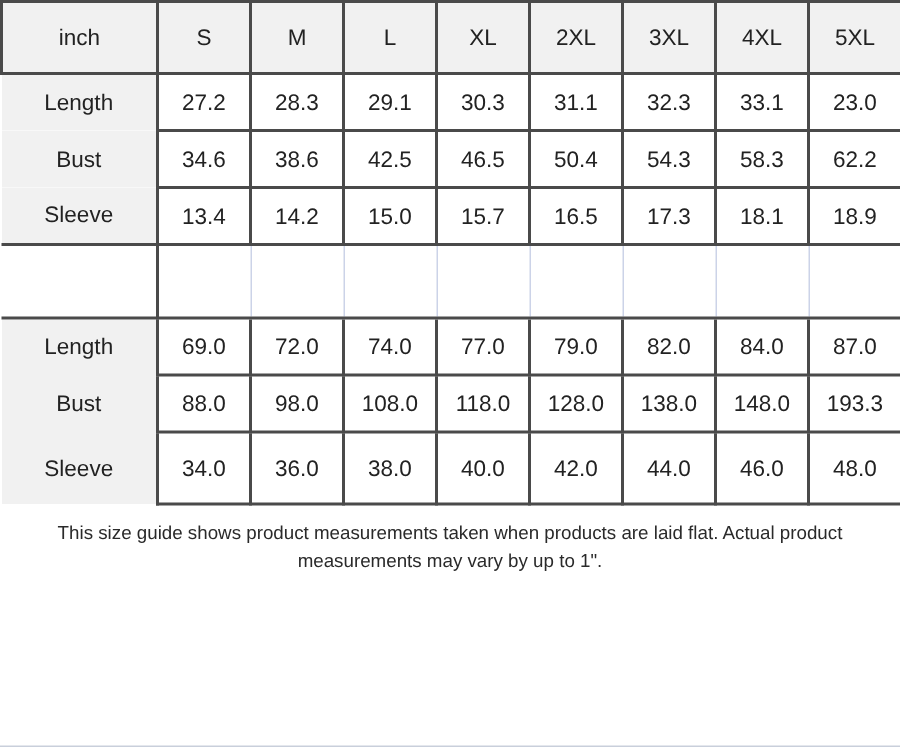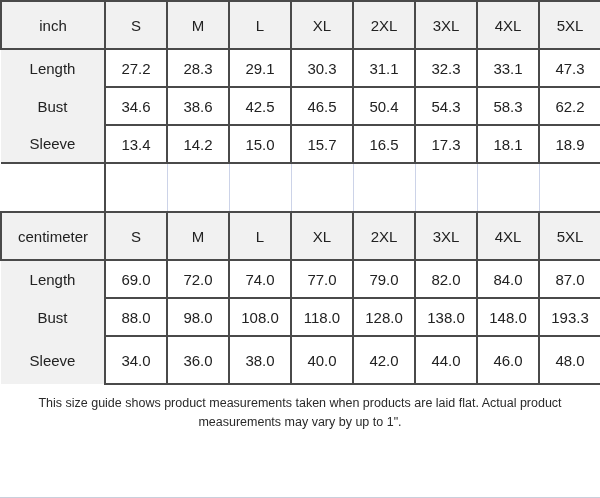--- a/index.html
+++ b/index.html
@@ -101,21 +101,21 @@
 
     <tr class="r-data">
       <td class="label-cell">Length</td>
       <td class="val-cell">27.2</td>
       <td class="val-cell">28.3</td>
       <td class="val-cell">29.1</td>
       <td class="val-cell">30.3</td>
       <td class="val-cell">31.1</td>
       <td class="val-cell">32.3</td>
       <td class="val-cell">33.1</td>
-      <td class="val-cell">47.3</td>
+      <td class="val-cell">23.0</td>
     </tr>
 
     <tr class="r-data">
       <td class="label-cell">Bust</td>
       <td class="val-cell">34.6</td>
       <td class="val-cell">38.6</td>
       <td class="val-cell">42.5</td>
       <td class="val-cell">46.5</td>
       <td class="val-cell">50.4</td>
       <td class="val-cell">54.3</td>
@@ -140,31 +140,20 @@
       <td class="spacer-cell"></td>
       <td class="spacer-cell"></td>
       <td class="spacer-cell"></td>
       <td class="spacer-cell"></td>
       <td class="spacer-cell"></td>
       <td class="spacer-cell"></td>
       <td class="spacer-cell"></td>
       <td class="spacer-cell last"></td>
     </tr>
 
-    <tr class="r-hdr">
-      <th class="hdr-cell">centimeter</th>
-      <th class="hdr-cell">S</th>
-      <th class="hdr-cell">M</th>
-      <th class="hdr-cell">L</th>
-      <th class="hdr-cell">XL</th>
-      <th class="hdr-cell">2XL</th>
-      <th class="hdr-cell">3XL</th>
-      <th class="hdr-cell">4XL</th>
-      <th class="hdr-cell">5XL</th>
-    </tr>
 
     <tr class="r-data">
       <td class="label-cell">Length</td>
       <td class="val-cell">69.0</td>
       <td class="val-cell">72.0</td>
       <td class="val-cell">74.0</td>
       <td class="val-cell">77.0</td>
       <td class="val-cell">79.0</td>
       <td class="val-cell">82.0</td>
       <td class="val-cell">84.0</td>

